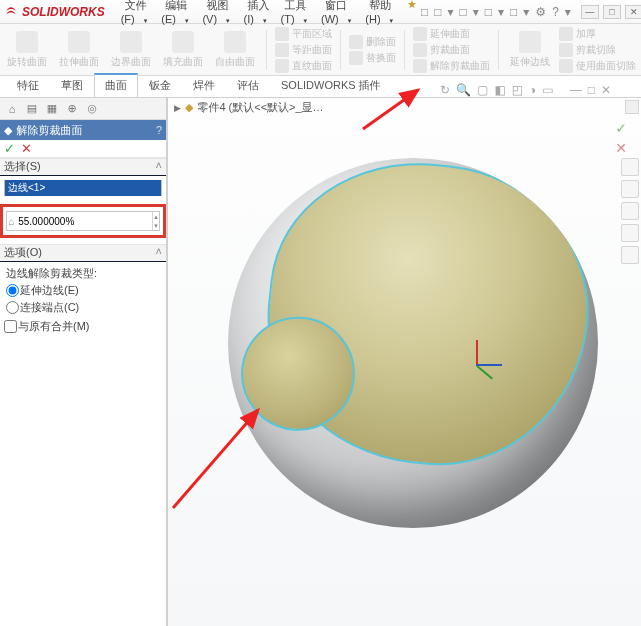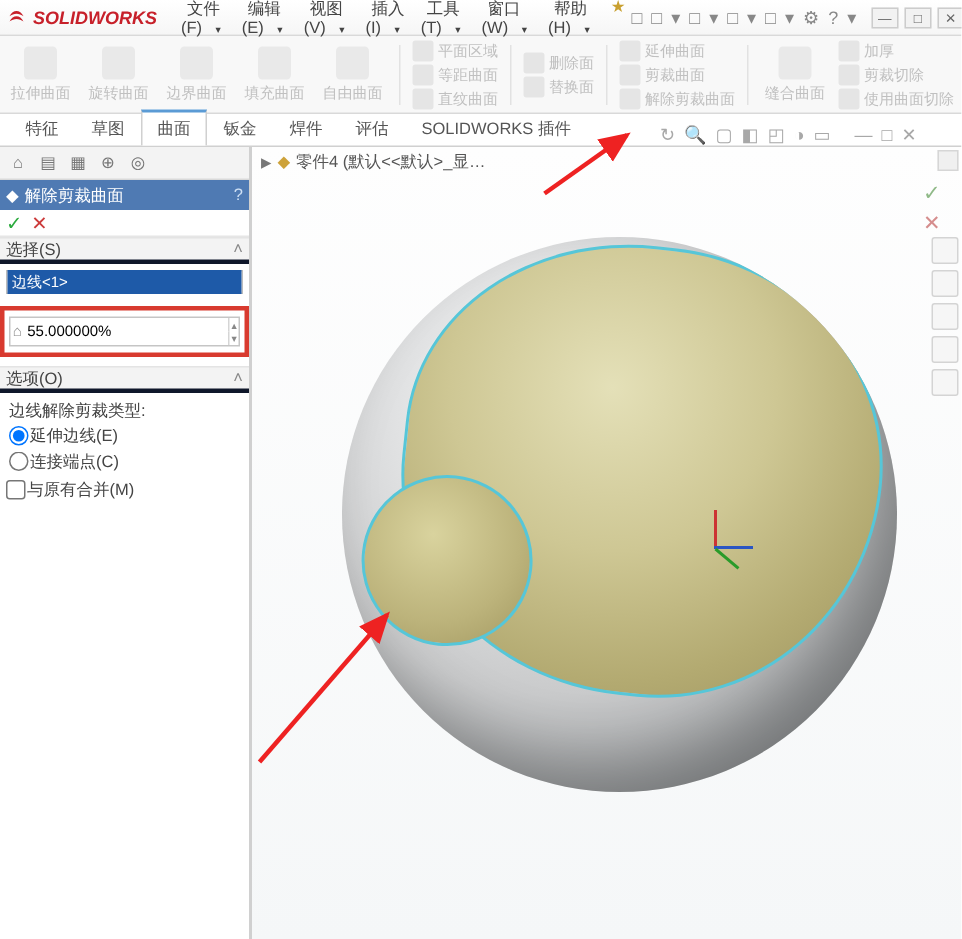--- a/index.html
+++ b/index.html
@@ -37,21 +37,21 @@
 
   
   .pm { width:168px; border-right:2px solid #d0d0d0; background:#fff; display:flex; flex-direction:column; position:relative; }
   .pm-toolbar { height:22px; background:#f3f3f3; border-bottom:1px solid #d9d9d9; display:flex; align-items:center; gap:4px; padding:0 4px; }
   .pm-toolbar span { width:16px; height:16px; display:flex; align-items:center; justify-content:center; color:#777; font-size:11px; border:1px solid transparent; }
   .pm-header { height:20px; background:#4f7ab3; color:#fff; display:flex; align-items:center; gap:4px; padding:0 4px; font-size:11px; }
   .pm-header .qmark { margin-left:auto; color:#cfe0f4; }
   .pm-okrow { height:18px; display:flex; align-items:center; gap:6px; padding:0 4px; border-bottom:1px solid #e6e6e6; }
   .pm-okrow .ok { color:#2bab3e; font-size:13px; }
   .pm-okrow .no { color:#cc3b3b; font-size:13px; }
-  .grouphdr { height:18px; background:#f3f3f3; border-top:1px solid #e4e4e4; border-bottom:3px solid #0f172a; display:flex; align-items:center; padding:0 4px; font-size:11px; color:#444; }
+  .grouphdr { height:18px; background:#f3f3f3; border-top:1px solid #e4e4e4; border-bottom:1px solid #0f172a; display:flex; align-items:flex-start; padding:0 4px; font-size:11px; color:#444; }
   .grouphdr .collapse { margin-left:auto; color:#888; }
   .sel-list { margin:4px; }
   .sel-list .selbox { border:1px solid #bcbcbc; background:#fff; height:16px; display:flex; align-items:center; }
   .sel-list .selected { background:#1e5aa8; color:#fff; padding:1px 3px; font-size:10px; flex:1; }
   
   .highlight-box { border:3px solid #d83a2f; margin:4px 0 6px 0; padding:4px 3px; }
   .spinrow { display:flex; align-items:center; border:1px solid #c5c5c5; background:#fff; height:20px; }
   .spinrow .ico { width:16px; display:flex; justify-content:center; color:#888; font-size:10px; }
   .spinrow input { flex:1; border:none; font-size:10px; padding:0 2px; outline:none; }
   .spinrow .spinners { width:12px; display:flex; flex-direction:column; }
@@ -122,25 +122,25 @@
   <div class="winbtns">
     <span>—</span>
     <span>□</span>
     <span>✕</span>
   </div>
 </div>
 
 <div class="ribbon">
   <div class="ribbtn">
       <div class="ri"></div>
+      <span>旋转曲面</span>
+    </div>
+  <div class="ribbtn">
+      <div class="ri"></div>
       <span>拉伸曲面</span>
-    </div>
-  <div class="ribbtn">
-      <div class="ri"></div>
-      <span>旋转曲面</span>
     </div>
   <div class="ribbtn">
       <div class="ri"></div>
       <span>边界曲面</span>
     </div>
   <div class="ribbtn">
       <div class="ri"></div>
       <span>填充曲面</span>
     </div>
   <div class="ribbtn">
@@ -184,21 +184,21 @@
         <span>剪裁曲面</span>
       </div>
     <div class="ribsmall-row">
         <div class="ri"></div>
         <span>解除剪裁曲面</span>
       </div>
   </div>
   <div class="ribsep"></div>
   <div class="ribbtn">
       <div class="ri"></div>
-      <span>缝合曲面</span>
+      <span>延伸边线</span>
     </div>
   <div class="ribsmall">
     <div class="ribsmall-row">
         <div class="ri"></div>
         <span>加厚</span>
       </div>
     <div class="ribsmall-row">
         <div class="ri"></div>
         <span>剪裁切除</span>
       </div>

